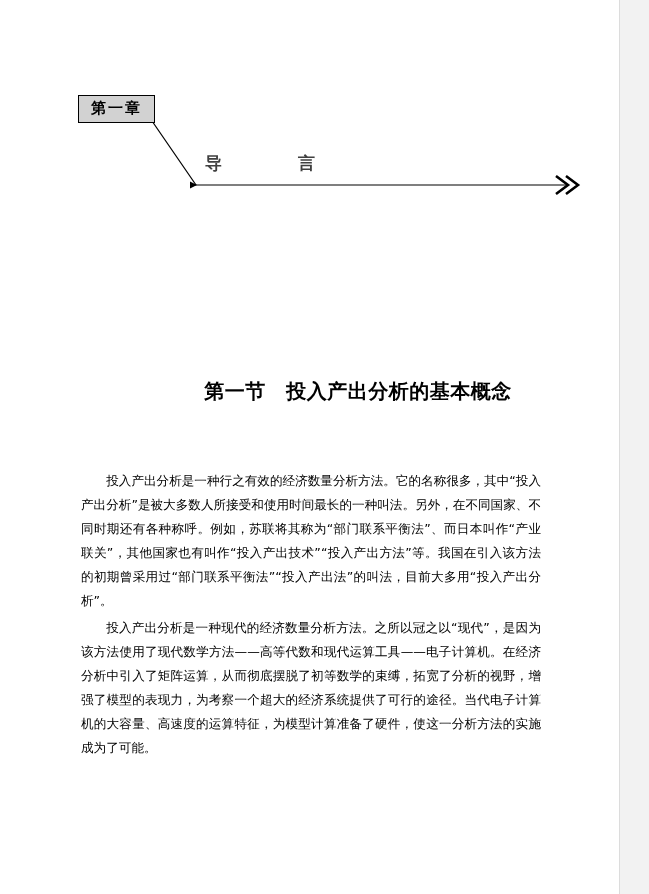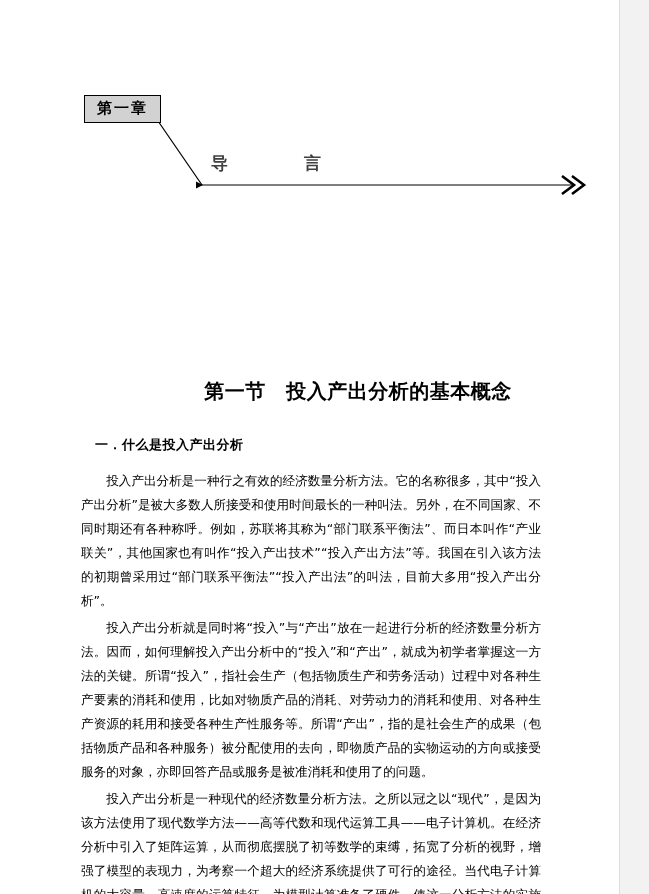--- a/index.html
+++ b/index.html
@@ -29,21 +29,21 @@
     top: 0;
     width: 29px;
     height: 894px;
     background: #f2f2f2;
     border-left: 1px solid #dcdcdc;
   }
 
   
   .chapter-header {
     position: absolute;
-    left: 6px;
+    left: 0;
     top: 95px;
     width: 580px;
     height: 110px;
   }
   .chapter-tag {
     position: absolute;
     left: 78px;
     top: 0px;
     background: #d2d2d2;
     border: 1px solid #000000;
@@ -125,24 +125,22 @@
       <polygon points="190,86.5 197,90 190,93.5" fill="#000000"></polygon>
       <path d="M 566 81 L 578 90 L 566 99" fill="none" stroke="#000000" stroke-width="2.6"></path>
       <path d="M 556 81 L 568 90 L 556 99" fill="none" stroke="#000000" stroke-width="2.6"></path>
     </svg>
     <div class="chapter-tag">第一章</div>
     <div class="chapter-title">导　　言</div>
   </div>
 
   <div class="section-title">第一节　投入产出分析的基本概念</div>
 
-  <div class="subsection-title">一．什么是投入产出分析</div>
 
   <div class="body-text">
     <p>投入产出分析是一种行之有效的经济数量分析方法。它的名称很多，其中“投入产出分析”是被大多数人所接受和使用时间最长的一种叫法。另外，在不同国家、不同时期还有各种称呼。例如，苏联将其称为“部门联系平衡法”、而日本叫作“产业联关”，其他国家也有叫作“投入产出技术”“投入产出方法”等。我国在引入该方法的初期曾采用过“部门联系平衡法”“投入产出法”的叫法，目前大多用“投入产出分析”。</p>
-    <p>投入产出分析就是同时将“投入”与“产出”放在一起进行分析的经济数量分析方法。因而，如何理解投入产出分析中的“投入”和“产出”，就成为初学者掌握这一方法的关键。所谓“投入”，指社会生产（包括物质生产和劳务活动）过程中对各种生产要素的消耗和使用，比如对物质产品的消耗、对劳动力的消耗和使用、对各种生产资源的耗用和接受各种生产性服务等。所谓“产出”，指的是社会生产的成果（包括物质产品和各种服务）被分配使用的去向，即物质产品的实物运动的方向或接受服务的对象，亦即回答产品或服务是被准消耗和使用了的问题。</p>
     <p>投入产出分析是一种现代的经济数量分析方法。之所以冠之以“现代”，是因为该方法使用了现代数学方法——高等代数和现代运算工具——电子计算机。在经济分析中引入了矩阵运算，从而彻底摆脱了初等数学的束缚，拓宽了分析的视野，增强了模型的表现力，为考察一个超大的经济系统提供了可行的途径。当代电子计算机的大容量、高速度的运算特征，为模型计算准备了硬件，使这一分析方法的实施成为了可能。</p>
 
   </div>
 
 </div>
 
 <div class="right-gutter"></div>
 
 </body></html>

